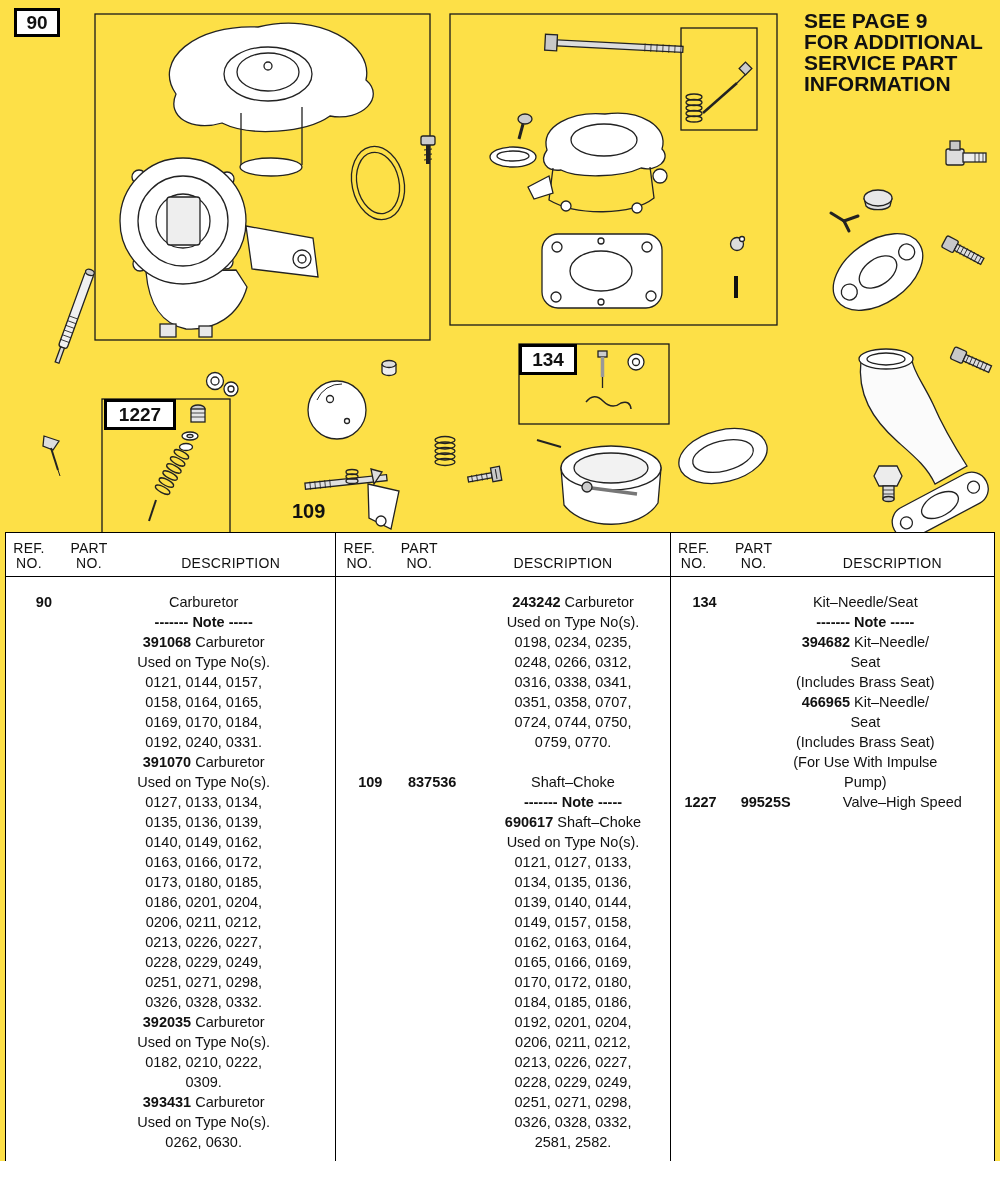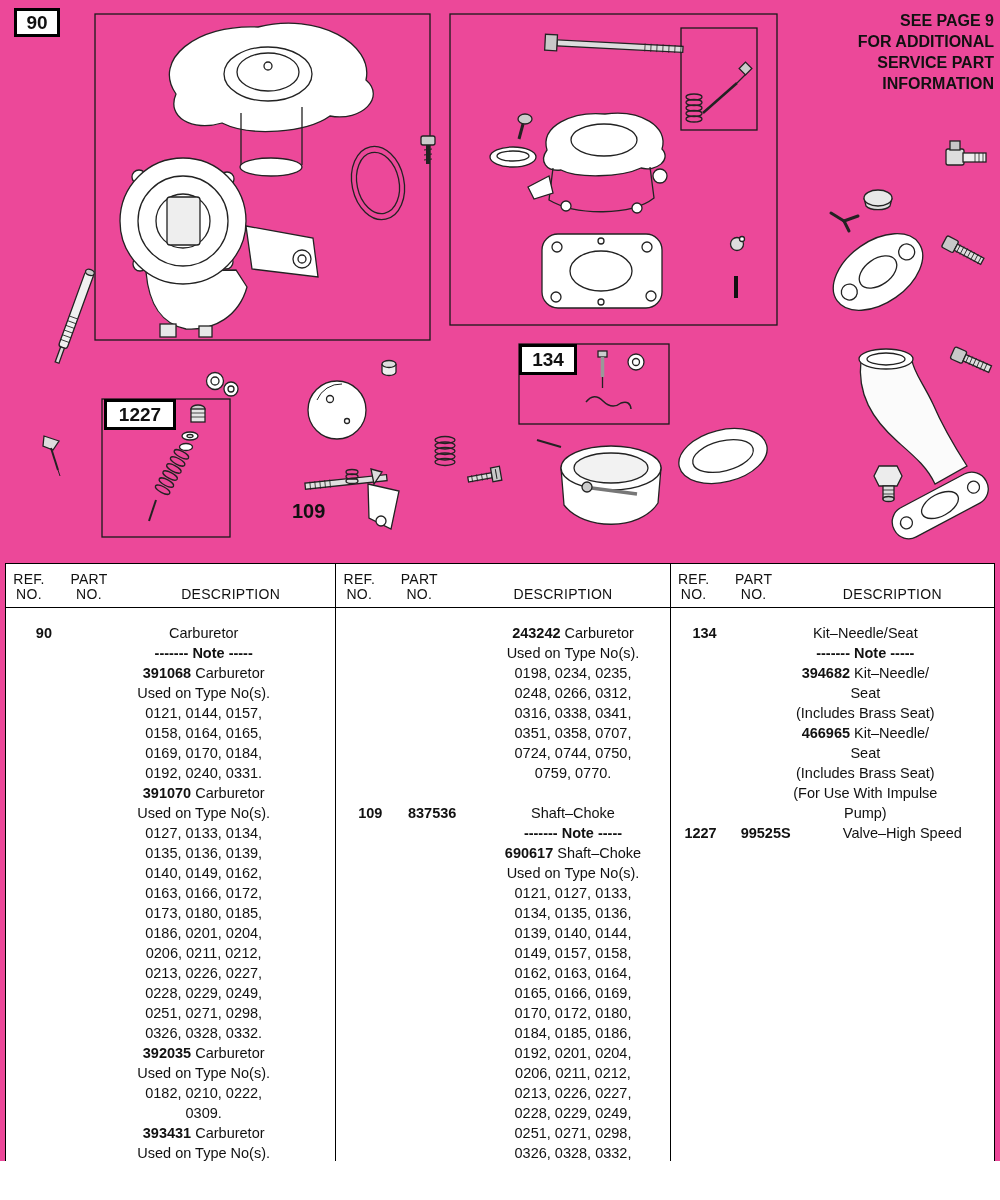--- a/index.html
+++ b/index.html
@@ -1,29 +1,29 @@
 <!DOCTYPE html>
 <html><head>
 <meta charset="utf-8">
 <style>
   html,body{margin:0;padding:0;background:#fff;}
   body{font-family:"Liberation Sans",sans-serif;color:#111;}
-  .page{position:relative;width:1000px;height:1161px;background:#ec4899;overflow:hidden;}
+  .page{position:relative;width:1000px;height:1161px;background:#fde047;overflow:hidden;}
   .diagram{position:absolute;left:0;top:0;width:1000px;height:563px;}
   .diagram svg{position:absolute;left:0;top:0;}
   .boxlabel{position:absolute;display:flex;align-items:center;justify-content:center;
     border:3px solid #000;background:#fff;font-weight:bold;font-size:19px;z-index:2;box-sizing:border-box;}
   #label-90{left:14px;top:8px;width:46px;height:29px;}
   #label-134{left:519px;top:344px;width:58px;height:31px;}
   #label-1227{left:104px;top:399px;width:72px;height:31px;}
   .ref-callout{position:absolute;font-weight:bold;font-size:20px;z-index:2;}
   #label-109{left:292px;top:500px;}
-  .service-note{position:absolute;top:10px;right:6px;width:190px;text-align:right;
-    font-weight:bold;font-size:16px;line-height:21px;white-space:pre-line;z-index:2;}
-  .parts-table{position:absolute;left:5px;top:563px;width:990px;height:634px;
+  .service-note{position:absolute;top:10px;right:6px;width:190px;text-align:left;
+    font-weight:bold;font-size:21px;line-height:21px;white-space:pre-line;z-index:2;}
+  .parts-table{position:absolute;left:5px;top:532px;width:990px;height:634px;
     border:1px solid #000;box-sizing:border-box;display:flex;font-size:14.5px;background:#fff;}
   .pt-group{box-sizing:border-box;display:flex;flex-direction:column;}
   .pt-group.g0{width:330px;}
   .pt-group.g1{width:335px;border-left:1px solid #000;}
   .pt-group.g2{width:325px;border-left:1px solid #000;}
   .pt-head{height:44px;border-bottom:1px solid #000;display:flex;align-items:flex-end;
     padding-bottom:5px;box-sizing:border-box;}
   .pt-h{white-space:pre-line;text-align:center;line-height:15px;font-size:14px;letter-spacing:.3px;}
   .pt-h.ref{width:46px;}
   .pt-h.part{width:74px;}

